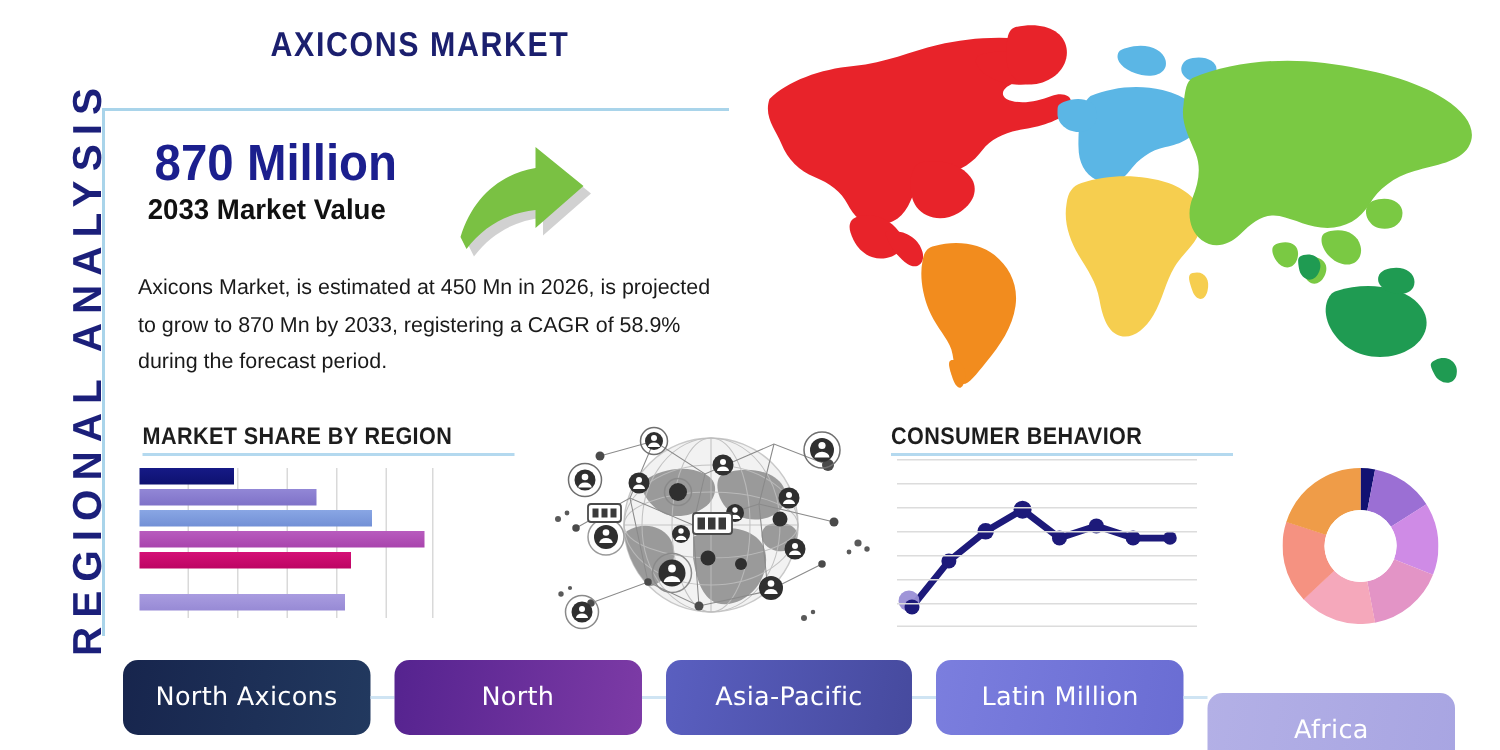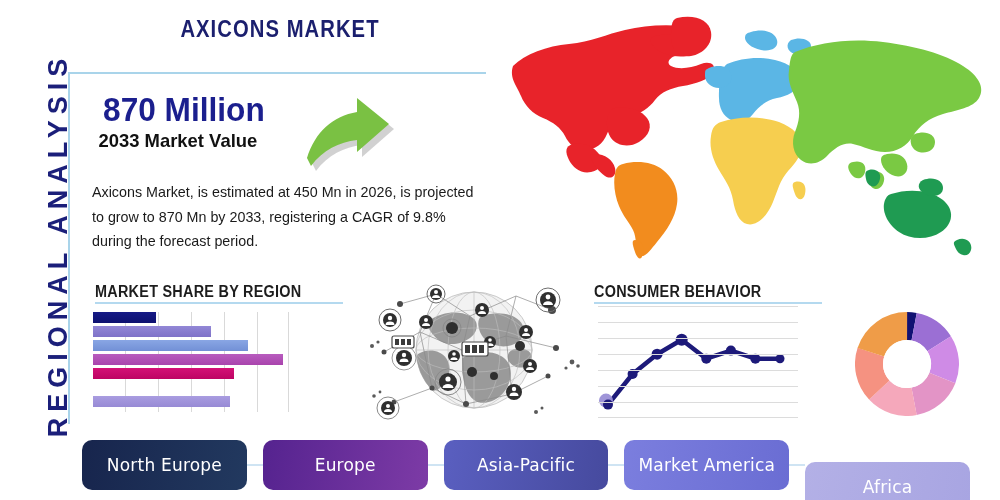--- a/index.html
+++ b/index.html
@@ -156,21 +156,21 @@
       <div class="kpi-caption">2033 Market Value</div>
     </div>
     <div class="arrow-wrap">
       <svg viewBox="0 0 104 84" width="104" height="84">
         <path d="M6 78 C18 62 34 54 52 52 L52 64 L84 36 L52 10 L52 24 C28 28 10 44 2 70 Z" fill="#9a9a9a" opacity=".45" transform="translate(5,5)"></path>
         <path d="M6 78 C18 62 34 54 52 52 L52 64 L84 36 L52 10 L52 24 C28 28 10 44 2 70 Z" fill="#7ac143"></path>
       </svg>
     </div>
   </div>
 
-  <div class="desc">Axicons Market, is estimated at 450 Mn in 2026, is projected to grow to 870 Mn by 2033, registering a CAGR of 9.8% during the forecast period.</div>
+  <div class="desc">Axicons Market, is estimated at 450 Mn in 2026, is projected to grow to 870 Mn by 2033, registering a CAGR of 58.9% during the forecast period.</div>
 
   <div class="sec-head" style="left:95px; top:283px;">MARKET SHARE BY REGION</div>
   <div class="sec-rule" style="left:95px; top:302px; width:248px;"></div>
 
   <div class="sec-head" style="left:594px; top:283px;">CONSUMER BEHAVIOR</div>
   <div class="sec-rule" style="left:594px; top:302px; width:228px;"></div>
 
   <div class="bars">
     <div class="bar-grid">
       <i style="left:32px;"></i>
@@ -396,33 +396,33 @@
         <circle r="38" fill="none" stroke="#f5a8bb" stroke-width="28" stroke-dasharray="38.20 200.56" transform="rotate(79.20)"></circle>
         <circle r="38" fill="none" stroke="#f59281" stroke-width="28" stroke-dasharray="40.59 198.17" transform="rotate(136.80)"></circle>
         <circle r="38" fill="none" stroke="#ef9c48" stroke-width="28" stroke-dasharray="47.75 191.01" transform="rotate(198.00)"></circle>
         <circle r="24" fill="#ffffff"></circle>
       </g>
     </svg>
   </div>
 
   <div class="pills">
     <div class="pill p0">
-        <span>North Europe</span>
+        <span>North Axicons</span>
       </div>
     <div class="pill-gap"></div>
     <div class="pill p1">
-        <span>Europe</span>
+        <span>North</span>
       </div>
     <div class="pill-gap"></div>
     <div class="pill p2">
         <span>Asia-Pacific</span>
       </div>
     <div class="pill-gap"></div>
     <div class="pill p3">
-        <span>Market America</span>
+        <span>Latin Million</span>
       </div>
     <div class="pill-gap"></div>
     <div class="pill p4">
         <span>Africa</span>
       </div>
   </div>
 
 </div>
 
 </body></html>

